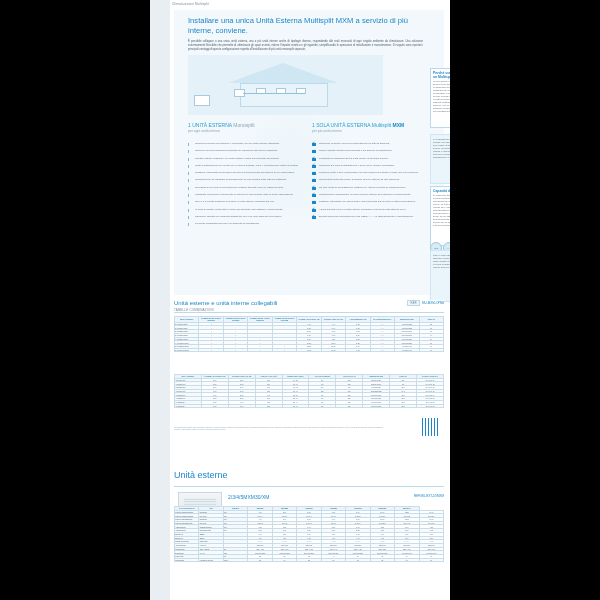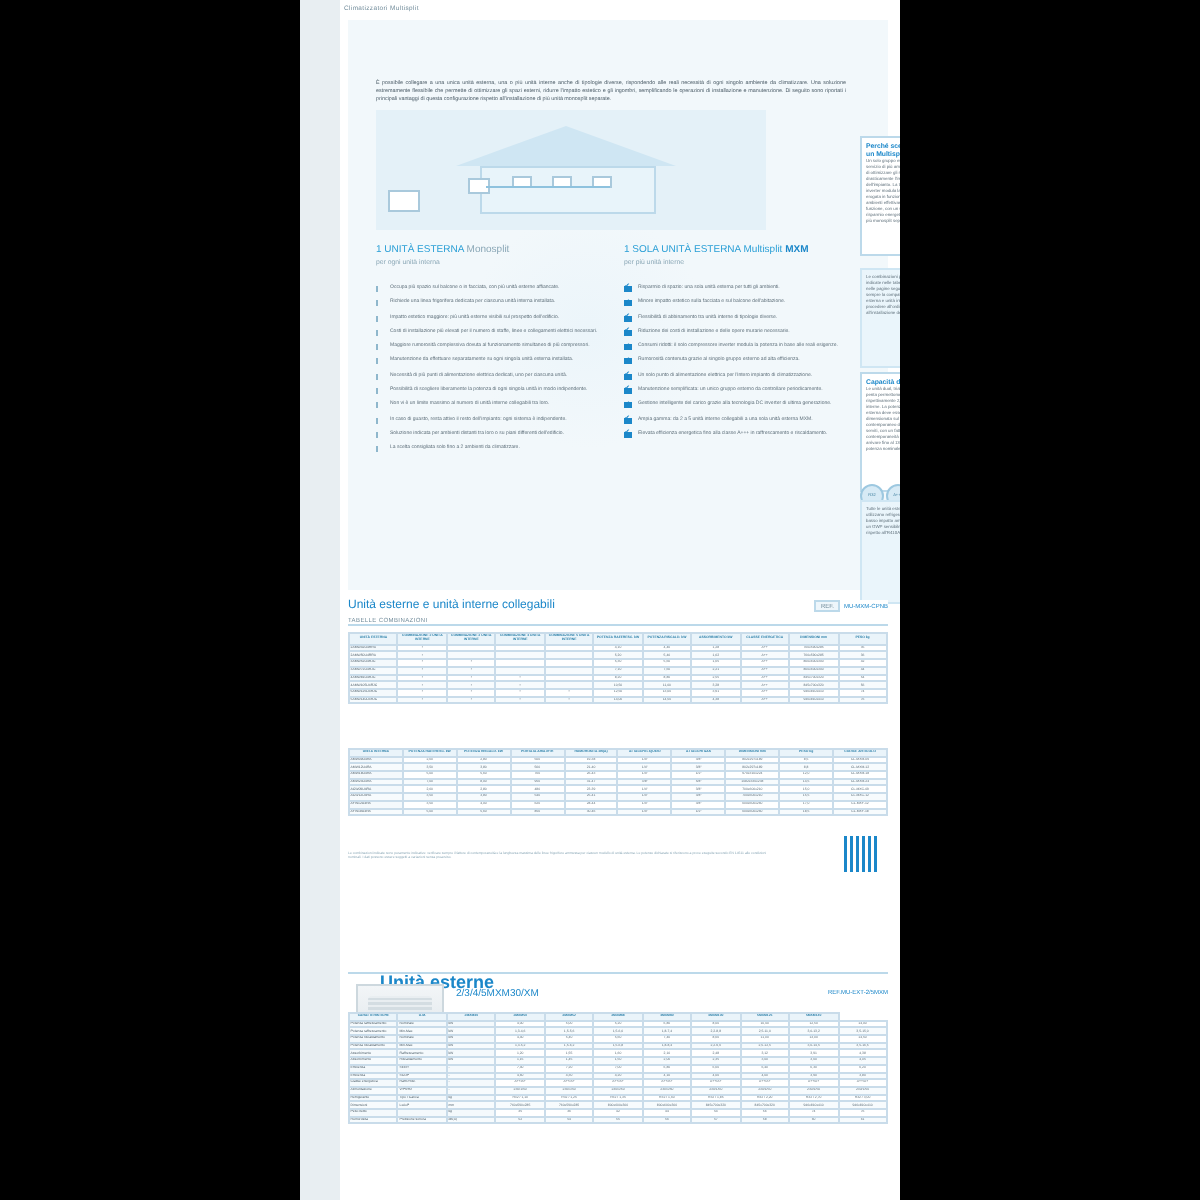--- a/index.html
+++ b/index.html
@@ -65,21 +65,21 @@
   table.grid tr.alt td{background:#f7fbfd;}
   .t1{left:0;top:16px;width:270px;}
   .t2{left:0;top:74px;width:270px;}
   .note{position:absolute;left:0;top:126px;width:215px;font-size:1.7px;line-height:2.3px;color:#8aa7b6;}
   .qr{position:absolute;right:4px;top:118px;width:18px;height:18px;background:
      repeating-linear-gradient(90deg,#1b87c9 0 1.5px,#fff 1.5px 3px),
      repeating-linear-gradient(0deg,rgba(27,135,201,.75) 0 1.5px,rgba(255,255,255,0) 1.5px 3px);}
 
   
   .sec3{position:absolute;left:24px;top:470px;width:270px;height:130px;background:#ffffff;}
-  .sec3 h2{position:absolute;left:0;top:0;margin:16px;font-size:9px;color:#1b87c9;font-weight:700;text-align:right;}
+  .sec3 h2{position:absolute;left:0;top:0;margin:0;font-size:9px;color:#1b87c9;font-weight:400;text-align:right;}
   .sec3 .rule{top:16px;}
   .photo{position:absolute;left:4px;top:22px;width:42px;height:30px;background:linear-gradient(180deg,#f2f5f7 0%,#dfe6ea 100%);border:.4px solid #cdd8de;}
   .photo .grille{position:absolute;left:5px;top:5px;width:32px;height:20px;border-radius:2px;background:repeating-linear-gradient(0deg,#e9eef1 0 1.2px,#d4dde2 1.2px 2.4px);}
   .modelname{position:absolute;left:54px;top:24px;font-size:5px;color:#1b87c9;}
   .code-pill2{position:absolute;right:0;top:24px;font-size:3px;color:#1b87c9;}
   .t3{left:0;top:36px;width:270px;}
 </style>
 </head>
 <body>
 
@@ -89,20 +89,21 @@
     <div class="leftmargin"></div>
     <div class="rail"></div>
 
     <div class="topbar">
       <span class="brandtxt">Climatizzatori Multisplit</span>
     </div>
 
     <div class="hero">
       <div class="watermark"></div>
 
+      <div class="hero-title">Installare una unica Unità Esterna Multisplit MXM a servizio di più interne, conviene.</div>
       <div class="hero-sub">È possibile collegare a una unica unità esterna, una o più unità interne anche di tipologie diverse, rispondendo alle reali necessità di ogni singolo ambiente da climatizzare. Una soluzione estremamente flessibile che permette di ottimizzare gli spazi esterni, ridurre l'impatto estetico e gli ingombri, semplificando le operazioni di installazione e manutenzione. Di seguito sono riportati i principali vantaggi di questa configurazione rispetto all'installazione di più unità monosplit separate.</div>
 
       <div class="hero-img">
         <div class="house">
           <div class="roof"></div>
           <div class="body"></div>
           <div class="unit" style="left:6px;top:26px;width:9px;height:6px;"></div>
           <div class="unit" style="left:28px;top:25px;width:8px;height:4px;"></div>
           <div class="unit" style="left:48px;top:25px;width:8px;height:4px;"></div>
           <div class="unit" style="left:68px;top:25px;width:8px;height:4px;"></div>

